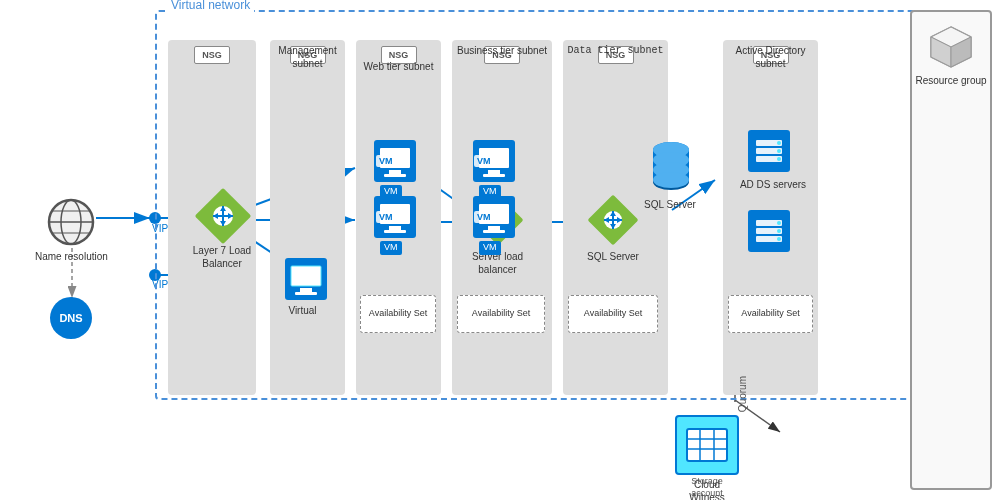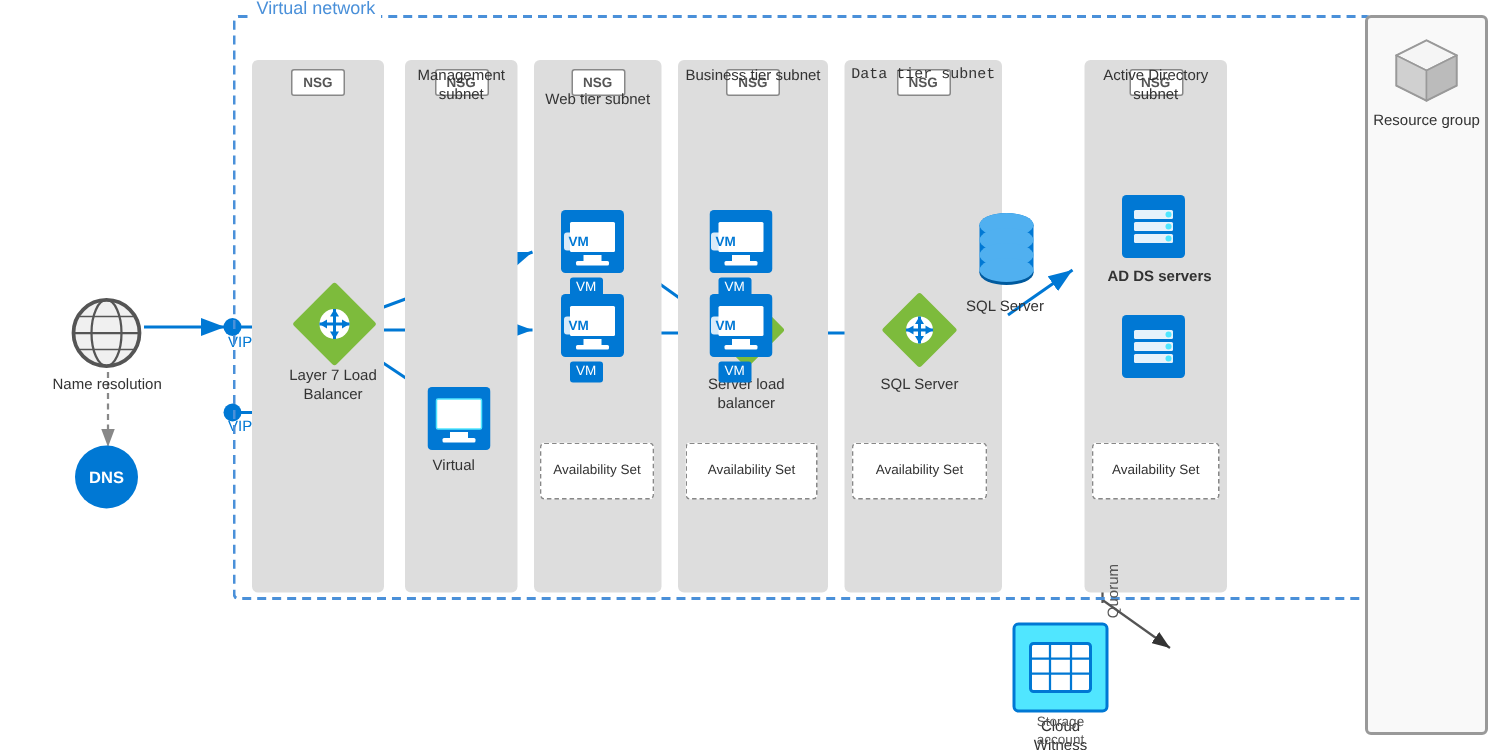--- a/index.html
+++ b/index.html
@@ -352,21 +352,21 @@
       <rect width="42" height="42" rx="3" fill="#0078d4"></rect>
 
       <rect x="8" y="10" width="26" height="6" rx="1" fill="white" opacity="0.9"></rect>
       <rect x="8" y="18" width="26" height="6" rx="1" fill="white" opacity="0.9"></rect>
       <rect x="8" y="26" width="26" height="6" rx="1" fill="white" opacity="0.9"></rect>
       <circle cx="31" cy="13" r="2" fill="#50e6ff"></circle>
       <circle cx="31" cy="21" r="2" fill="#50e6ff"></circle>
       <circle cx="31" cy="29" r="2" fill="#50e6ff"></circle>
     </svg>
   </div>
-  <div class="label-text" style="left:737px; top:178px; width:72px;font-weight:bold;">AD DS
+  <div class="label-text" style="left:737px; top:178px; width:72px;">AD DS
 servers</div>
 
   
   <div style="position:absolute; left:748px; top:210px;">
     <svg width="42" height="42" viewBox="0 0 42 42">
       <rect width="42" height="42" rx="3" fill="#0078d4"></rect>
       <rect x="8" y="10" width="26" height="6" rx="1" fill="white" opacity="0.9"></rect>
       <rect x="8" y="18" width="26" height="6" rx="1" fill="white" opacity="0.9"></rect>
       <rect x="8" y="26" width="26" height="6" rx="1" fill="white" opacity="0.9"></rect>
       <circle cx="31" cy="13" r="2" fill="#50e6ff"></circle>

